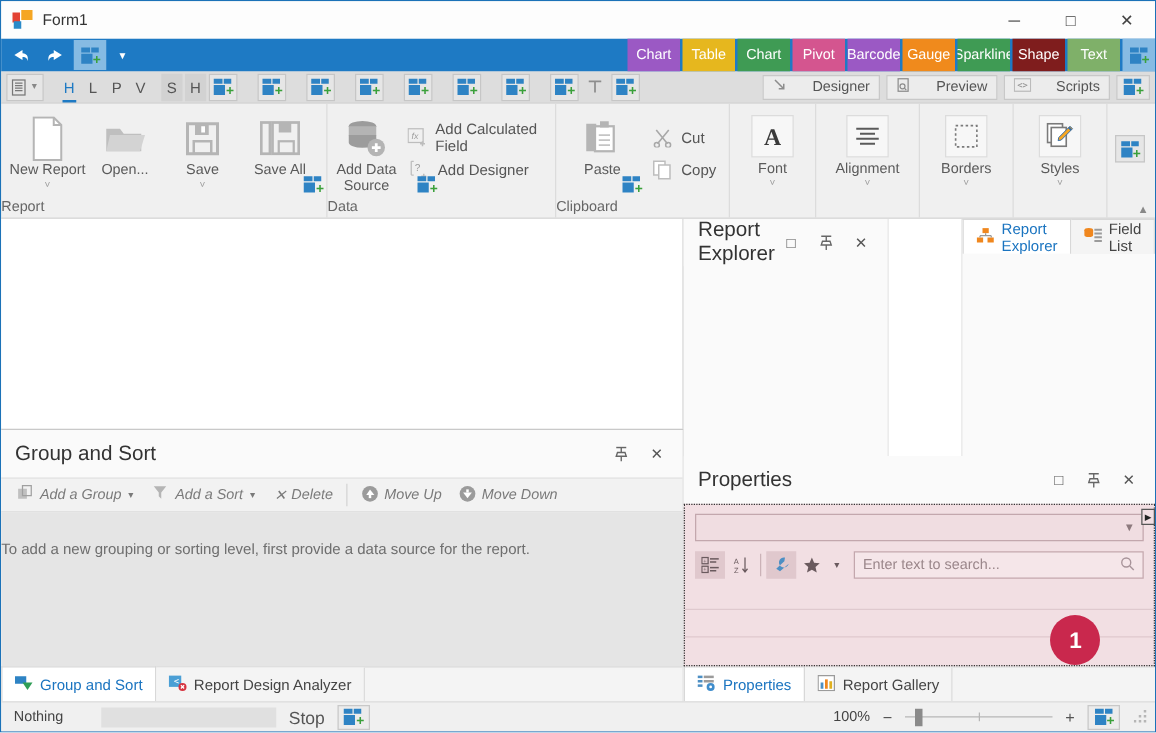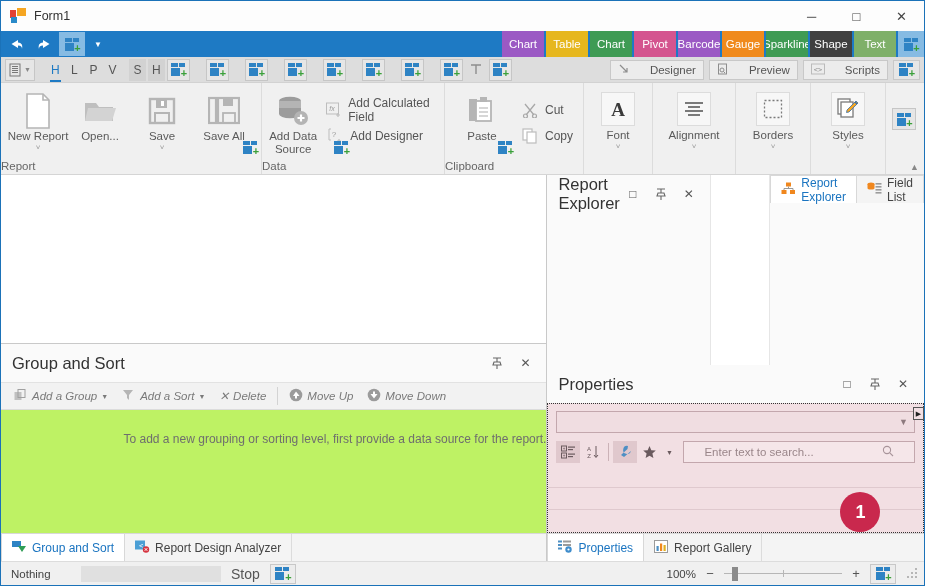--- a/index.html
+++ b/index.html
@@ -156,22 +156,22 @@
   .gs-panel { height: 218px; flex: 0 0 218px; border-top: 1px solid #c9c9c9;
     border-right: 1px solid #c9c9c9; }
   .gs-toolbar {
     height: 28px; display: flex; align-items: center; background: #f2f2f2;
     border-top: 1px solid #e2e2e2; border-bottom: 1px solid #dcdcdc;
     padding-left: 6px; flex: 0 0 28px; font-style: italic;
   }
   .gs-tb-item { display: flex; align-items: center; gap: 4px; height: 22px;
     padding: 0 7px; font-size: 11.5px; color: #7a7a7a; }
   .gs-sep { width: 1px; height: 18px; background: #d3d3d3; margin: 0 4px; }
-  .gs-body { flex: 1; background: #bef264; display: flex;
-    align-items: flex-start; justify-content: flex-end; padding-top: 22px; }
+  .gs-body { flex: 1; background: #e5e5e5; display: flex;
+    align-items: flex-start; justify-content: flex-start; padding-top: 22px; }
   .gs-empty { font-size: 12px; color: #6e6e6e; }
   .tabstrip {
     height: 28px; display: flex; align-items: stretch; background: #f4f4f4;
     border-top: 1px solid #d8d8d8; flex: 0 0 28px;
   }
   .ptab {
     display: flex; align-items: center; gap: 5px; padding: 0 10px;
     font-size: 12px; color: #1a74c0; background: #f4f4f4;
     border-right: 1px solid #dcdcdc;
   }
@@ -203,21 +203,21 @@
   }
   .ptool {
     width: 24px; height: 22px; display: flex; align-items: center;
     justify-content: center; color: #6a5a5e; font-size: 12px;
   }
   .ptool.pressed { background: #e0c8cd; }
   .psep { width: 1px; height: 18px; background: #cbb2b7; margin: 0 4px; }
   .prop-search {
     flex: 1; height: 22px; margin-left: 6px; background: #f5e6e9;
     border: 1px solid #c3a7ad; display: flex; align-items: center;
-    padding: 0 20px; color: #9a868a; font-size: 11.5px;
+    padding: 0 6px; color: #9a868a; font-size: 11.5px;
   }
   .prop-search .mag { margin-left: auto; color: #a8949a; font-size: 11px; }
   .prop-rows { flex: 1; position: relative; margin: 0 -8px; }
   .prow-line { position: absolute; left: 0; right: 0; height: 1px; background: #dfc9ce; }
   .badge-1 {
     position: absolute; left: 292px; top: 88px; width: 40px; height: 40px;
     border-radius: 50%; background: #c9284d; color: #fff;
     display: flex; align-items: center; justify-content: center;
     font-size: 18px; font-weight: bold; z-index: 5;
   }
@@ -295,21 +295,21 @@
     <div class="qa-arrow">▼</div>
 
     <div class="tabs">
       <div class="rtab" style="background:#9b59c4">Chart</div>
       <div class="rtab" style="background:#e6b71e">Table</div>
       <div class="rtab" style="background:#3f9b54">Chart</div>
       <div class="rtab" style="background:#d4558f">Pivot</div>
       <div class="rtab" style="background:#9b59c4">Barcode</div>
       <div class="rtab" style="background:#f08a1c">Gauge</div>
       <div class="rtab" style="background:#3f9b54">Sparkline</div>
-      <div class="rtab" style="background:#404040">Shape</div>
+      <div class="rtab" style="background:#7f1d1d">Shape</div>
       <div class="rtab" style="background:#7fb069">Text</div>
       <div class="rtab icon-tab">
         <span class="icon-dbplus">
             <i class="b1"></i>
             <i class="b2"></i>
             <i class="b3"></i>
             <i class="pl">+</i>
           </span>
       </div>
     </div>

